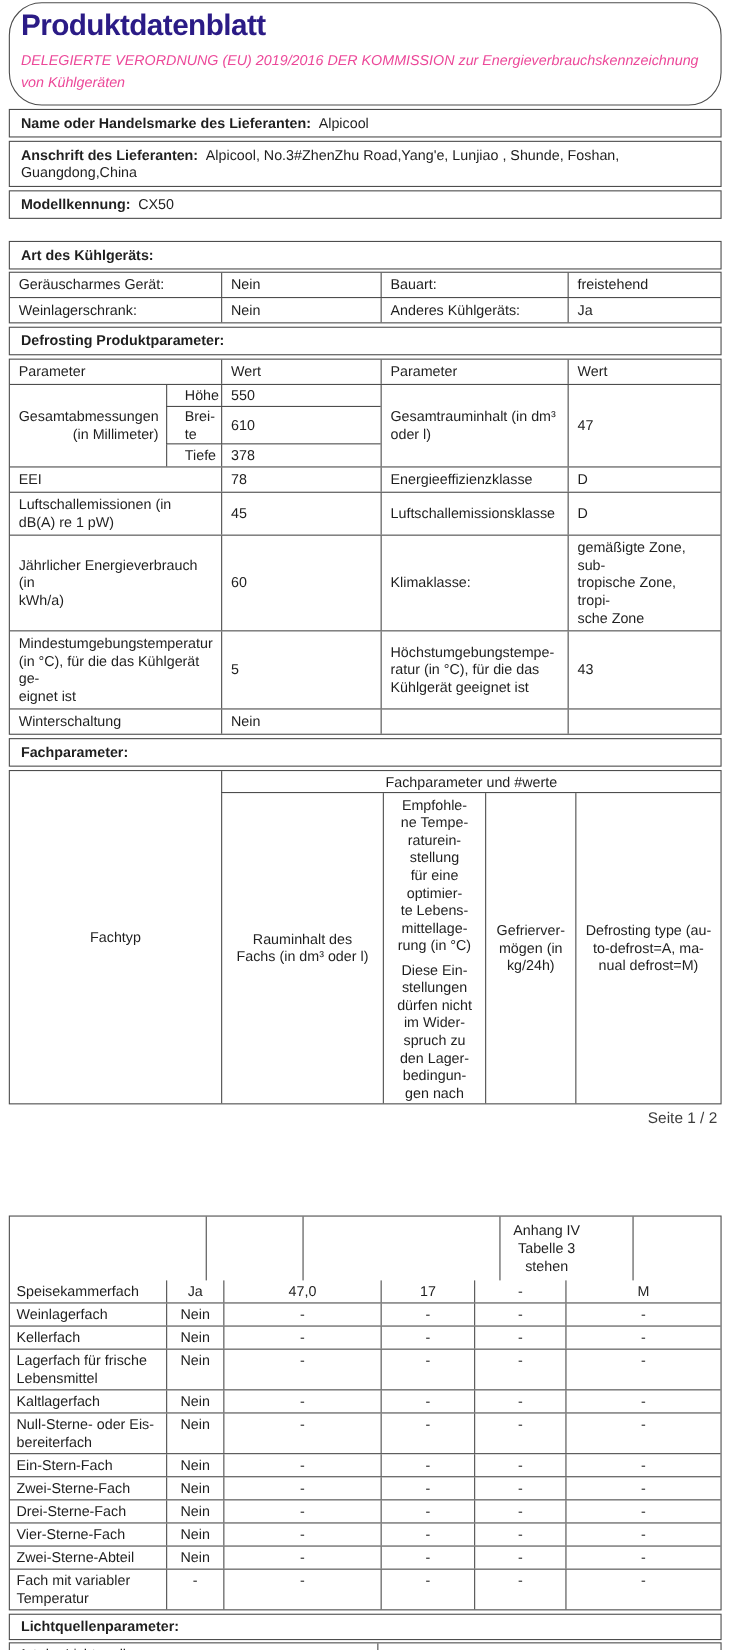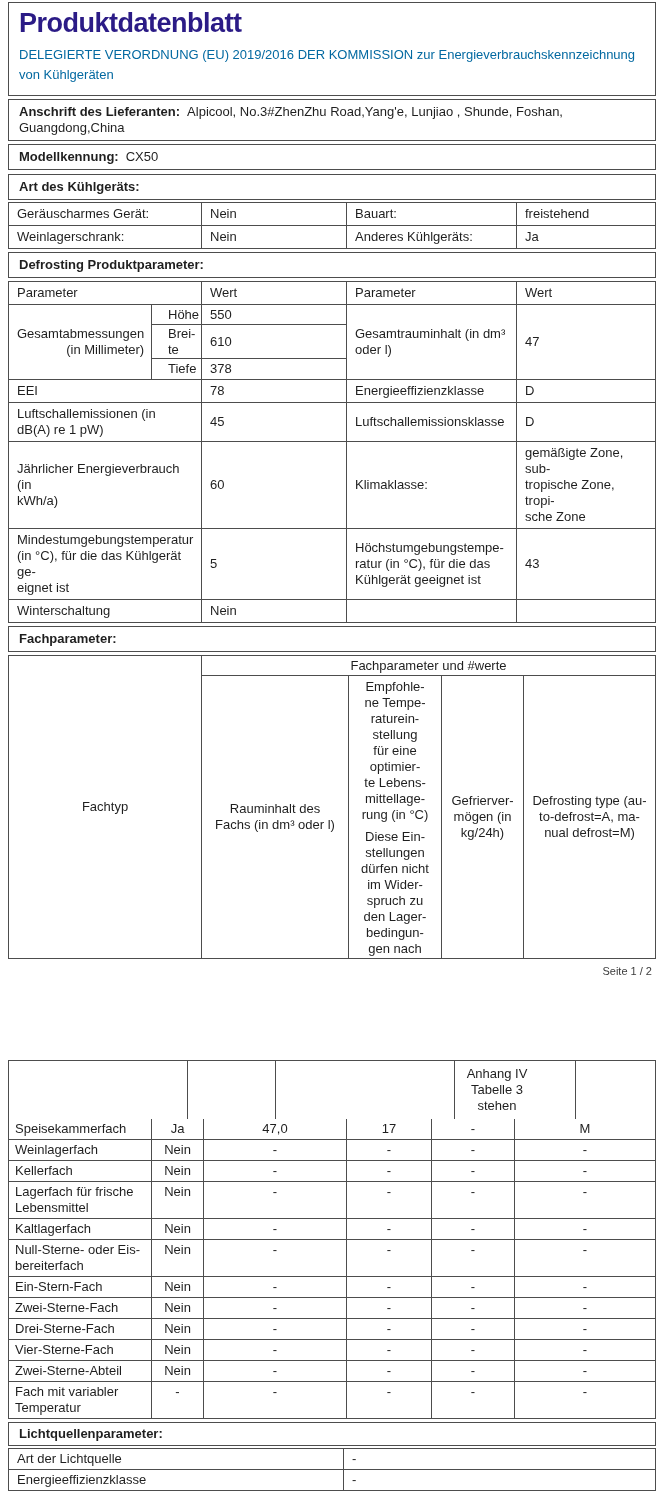--- a/index.html
+++ b/index.html
@@ -11,23 +11,23 @@
   body{
     width:663px;height:1500px;overflow:hidden;
     background:#ffffff;color:var(--tc);
     font-family:"Liberation Sans","DejaVu Sans",sans-serif;
     font-size:13px;line-height:16px;
   }
   .sheet{padding:2px 7px 0 8px;}
   .box{border:1px solid var(--bc);box-sizing:border-box;}
   .pre{white-space:pre-line;}
   
-  .title-box{padding:4px 10px 10px 10px;margin-bottom:3px;}
+  .title-box{padding:4px 10px 10px 10px;margin-bottom:3px;border-radius:30px;}
   .doc-title{color:var(--title);font-weight:bold;font-size:27px;line-height:32px;letter-spacing:-0.5px;}
-  .doc-reg{margin-top:6px;font-size:13px;line-height:20px;color:#0369a1;}
+  .doc-reg{margin-top:6px;font-size:13px;line-height:20px;color:#ec4899;font-style:italic;}
   
   .lv-box{padding:4px 10px;margin-bottom:3px;min-height:25px;}
   .lv-box .lbl{font-weight:bold;}
   .lv-box .val{margin-left:7px;}
   .sec-box{padding:4px 10px;margin-bottom:3px;font-weight:bold;min-height:24px;}
   
   .gtable{margin-bottom:3px;}
   .grow{display:grid;}
   .grow + .grow{border-top:1px solid var(--bc);}
   .cell{padding:3px 8px;box-sizing:border-box;display:flex;align-items:center;}
@@ -55,39 +55,42 @@
   .f-col{border-left:1px solid var(--bc);display:flex;align-items:center;justify-content:center;
          text-align:center;padding:3px 6px;overflow:hidden;}
   .f-col.toptext{align-items:flex-start;}
   
   .cols6{grid-template-columns:142px 52px 143px 85px 83px 1fr;}
   .controw{height:58px;gap:36px;}
   .comp .cell{padding:2px 6px;align-items:flex-start;}
   .comp .cell.cnt{align-items:flex-start;padding-top:2px;}
   
   .cols2{grid-template-columns:334px 1fr;}
-  .footer{font-size:11px;color:#3c3c3c;text-align:right;padding:3px 4px 0 0;line-height:12px;}
+  .footer{font-size:14px;color:#3c3c3c;text-align:right;padding:3px 4px 0 0;line-height:12px;}
   .spacer{height:83px;}
 </style>
 </head>
 <body>
 
 <div class="sheet">
 
   <div class="box title-box">
     <div class="doc-title">Produktdatenblatt</div>
     <div class="doc-reg">DELEGIERTE VERORDNUNG (EU) 2019/2016 DER KOMMISSION zur Energieverbrauchskennzeichnung von Kühlgeräten</div>
   </div>
 
+  <div class="box lv-box">
+    <span class="lbl">Name oder Handelsmarke des Lieferanten:</span><span class="val">Alpicool</span>
+  </div>
 
   <div class="box lv-box">
     <span class="lbl">Anschrift des Lieferanten:</span><span class="val">Alpicool, No.3#ZhenZhu Road,Yang'e, Lunjiao , Shunde, Foshan, Guangdong,China</span>
   </div>
 
-  <div class="box lv-box" style="margin-bottom:4px;">
+  <div class="box lv-box" style="margin-bottom:20px;">
     <span class="lbl">Modellkennung:</span><span class="val">CX50</span>
   </div>
 
   <div class="box sec-box" style="margin-bottom:2px;">Art des Kühlgeräts:</div>
 
   <div class="box gtable">
   <div class="grow cols4">
     <div class="cell">Geräuscharmes Gerät:</div>
     <div class="cell">Nein</div>
     <div class="cell">Bauart:</div>

